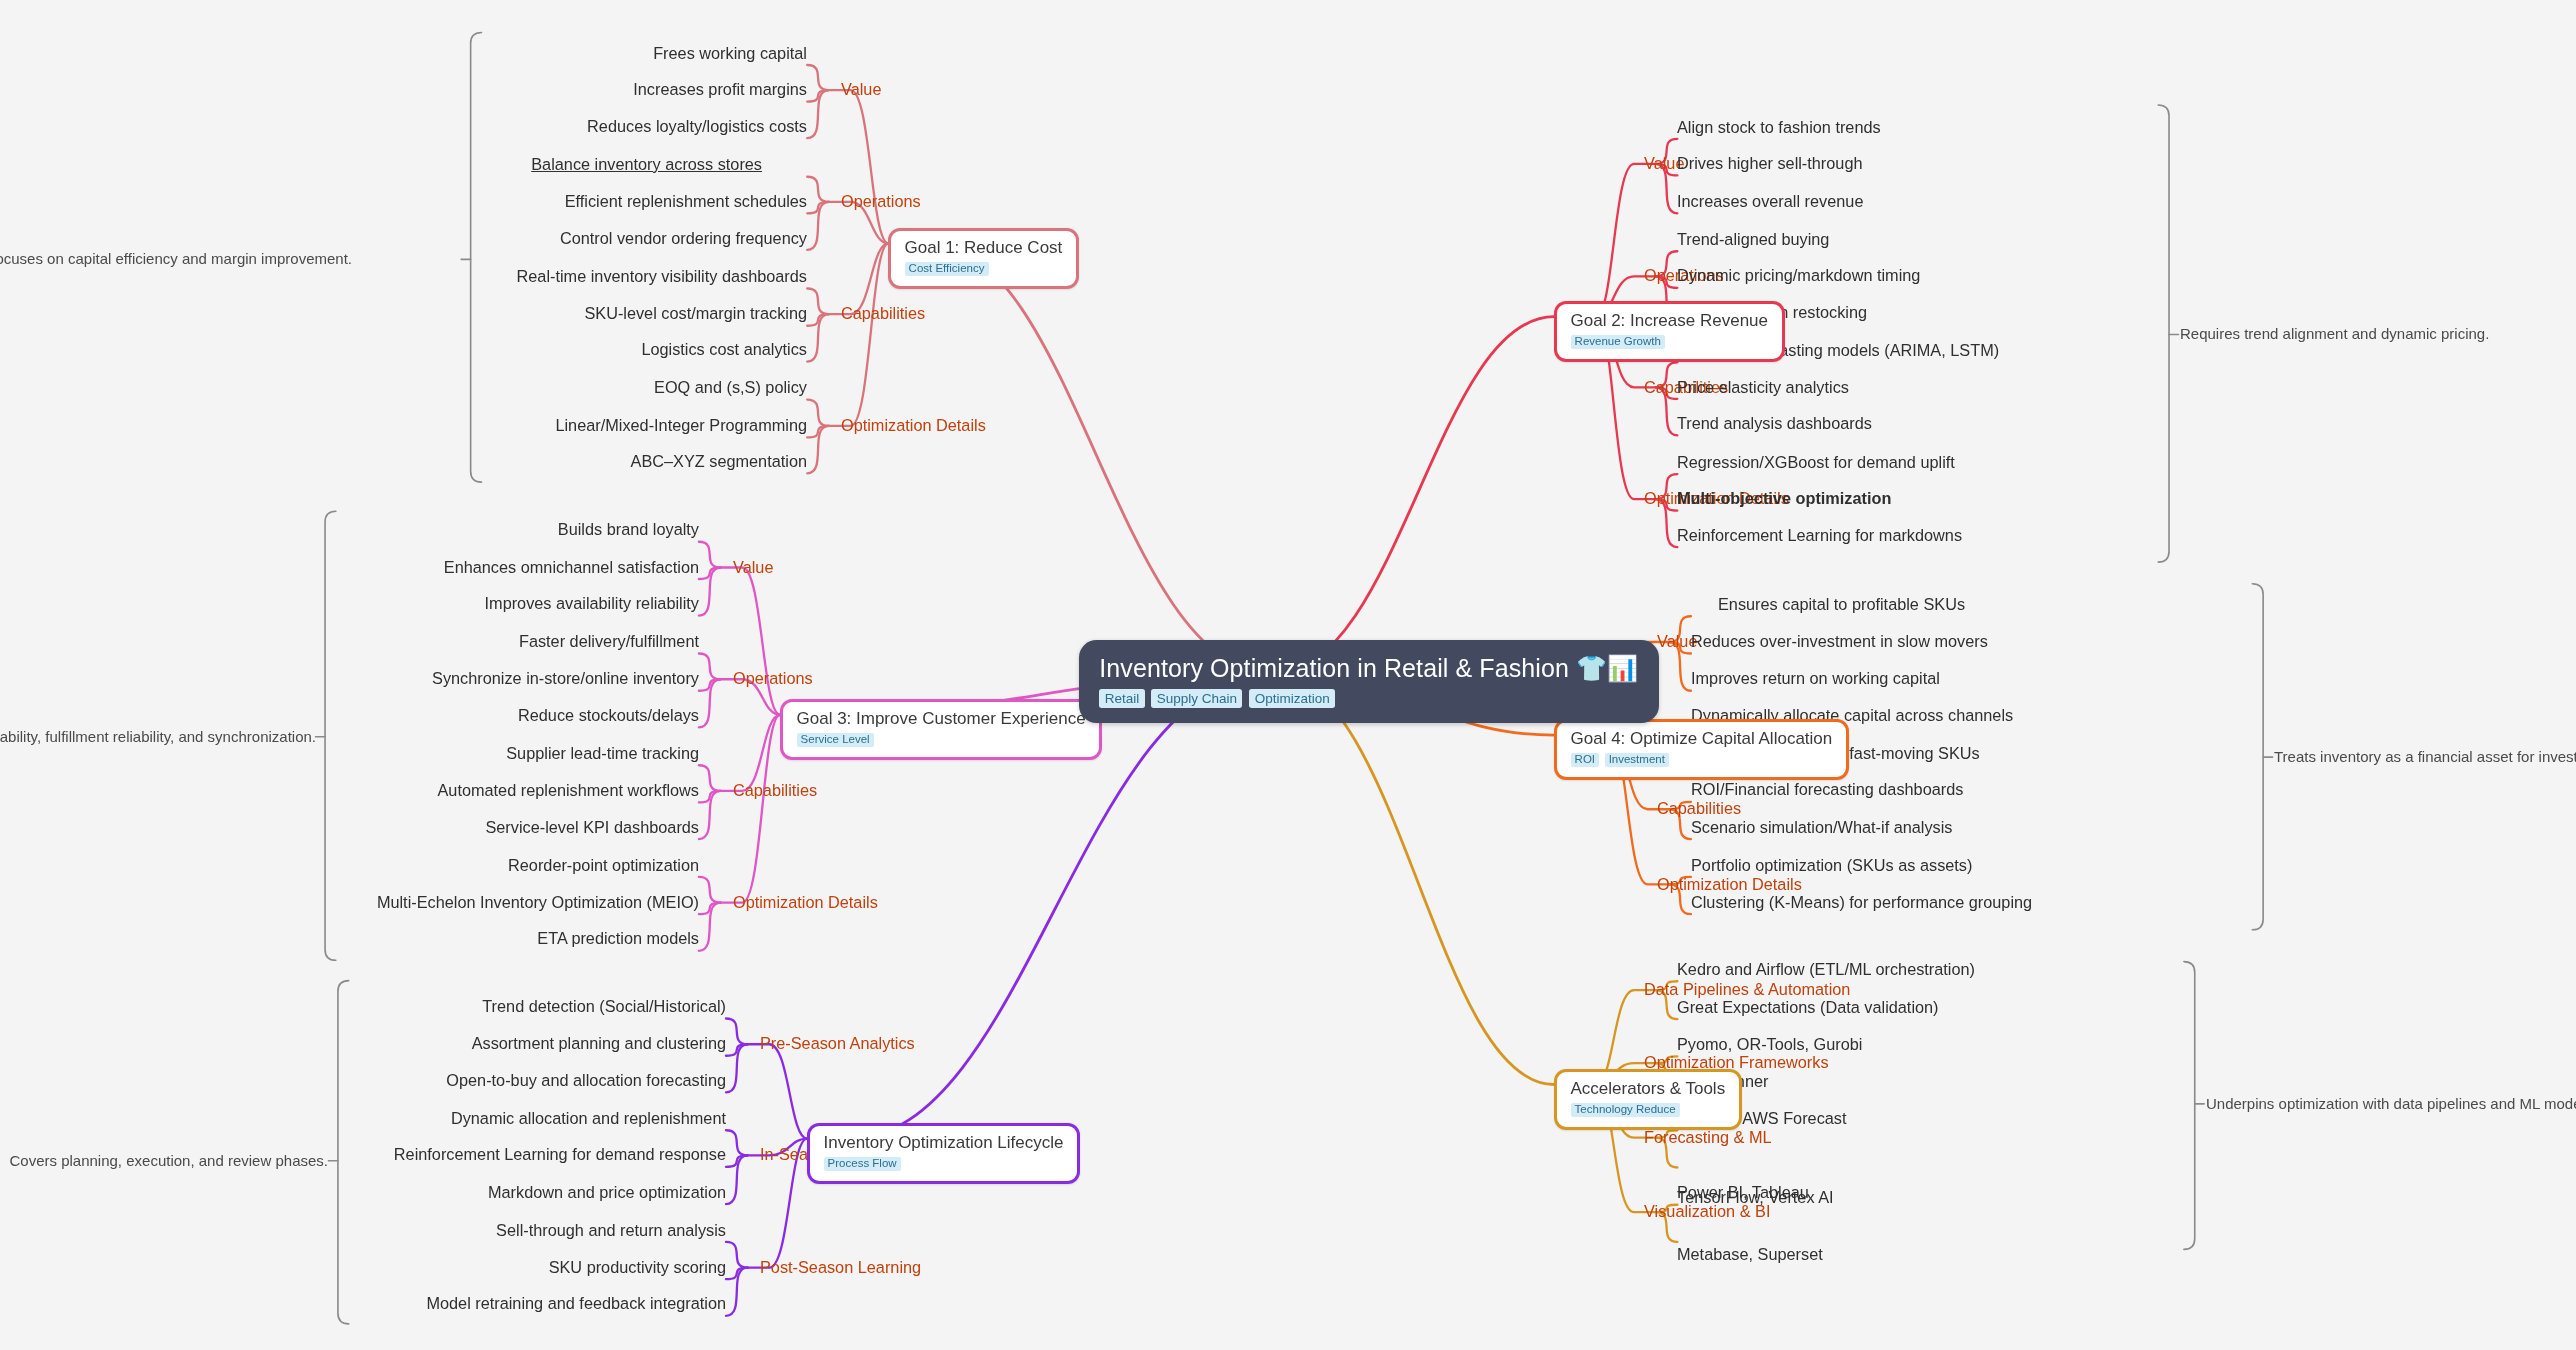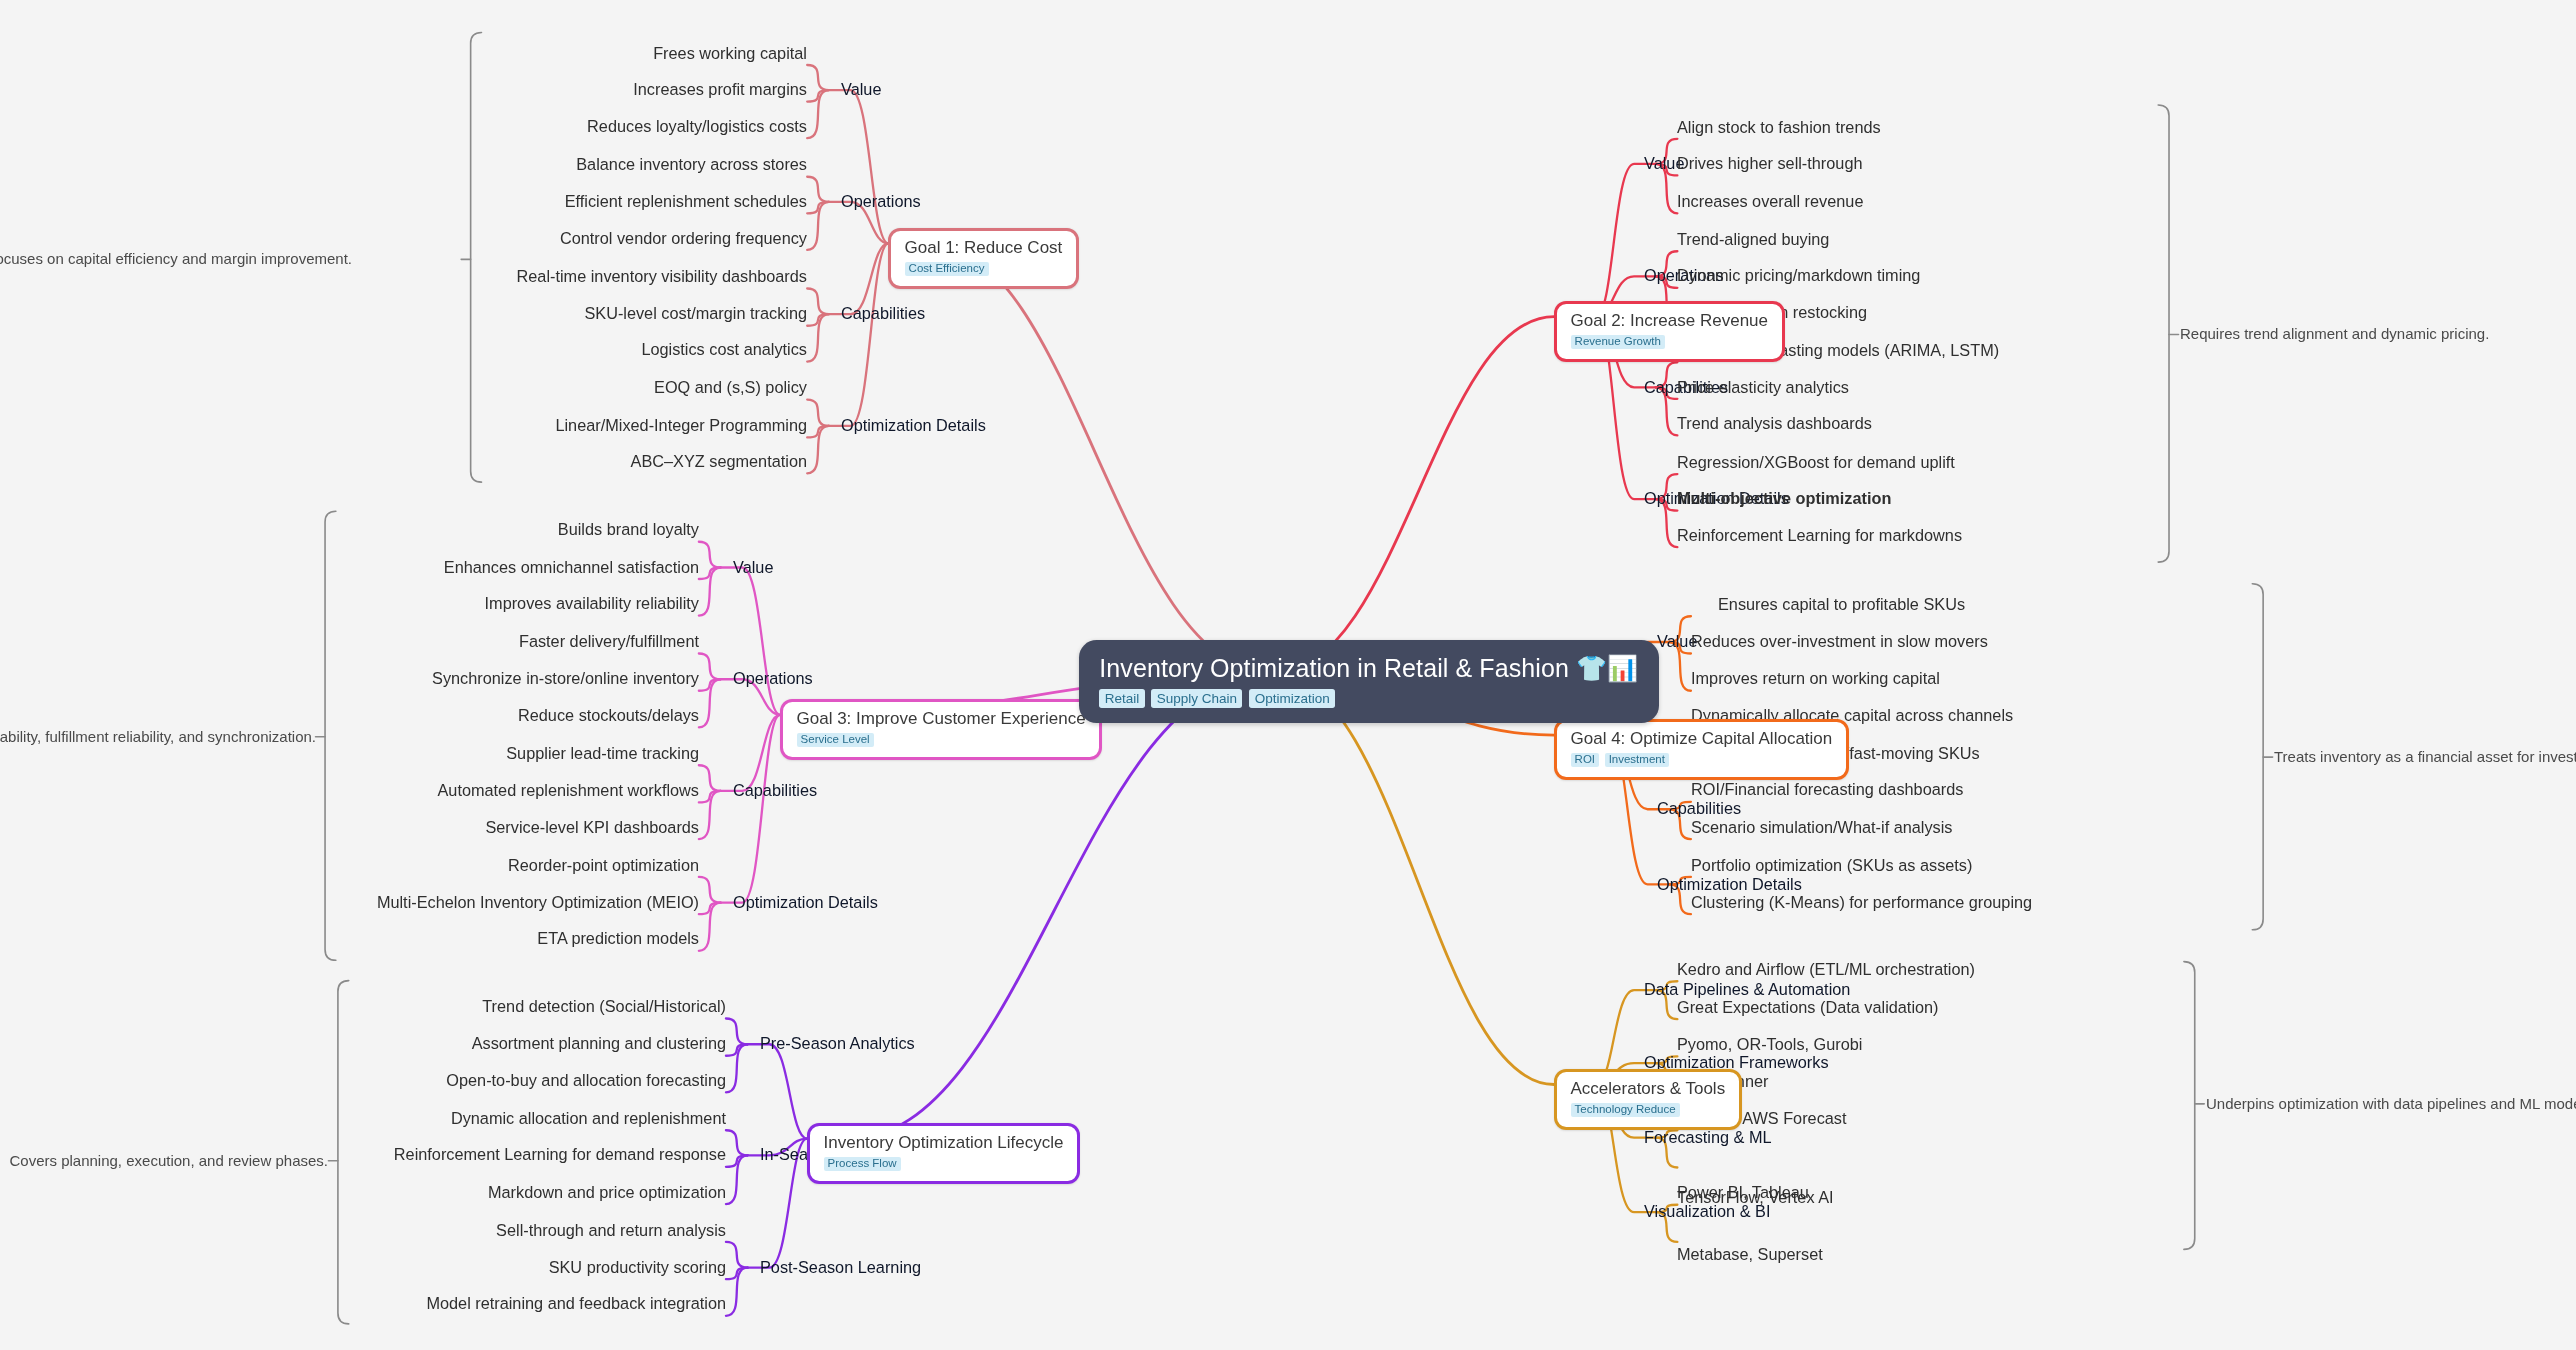--- a/index.html
+++ b/index.html
@@ -38,21 +38,21 @@
   }
   .branch-title{font-size:17px;color:#3a3a3a;white-space:nowrap;line-height:1.05;}
   .branch-tags{display:flex;gap:5.4px;}
   .branch-tags .tag{
     background:#d3ecf7;color:#2a6f8e;font-size:11.5px;
     padding:0.7px 4.1px 2px 4.1px;border-radius:2px;white-space:nowrap;
   }
 
   
   .cat-label{
-    position:absolute;font-size:16.3px;color:#0f172a;white-space:nowrap;
+    position:absolute;font-size:16.3px;color:#c2410c;white-space:nowrap;
     z-index:20;line-height:1;
   }
   
   .leaf-label{
     position:absolute;font-size:16.3px;color:#2f2f2f;white-space:nowrap;
     z-index:20;line-height:1;
   }
   .leaf-label.r{transform:translateX(-100%);}
 
   
@@ -186,21 +186,21 @@
         <div class="branch-title">Goal 1: Reduce Cost</div>
         <div class="branch-tags">
           <span class="tag">Cost Efficiency</span>
         </div>
       </div>
       <div class="cat-label" style="top: 81px; left: 841px;">Value</div>
       <div class="leaf-label r" style="top: 45px; left: 807px;">Frees working capital</div>
       <div class="leaf-label r" style="top: 81px; left: 807px;">Increases profit margins</div>
       <div class="leaf-label r" style="top: 118px; left: 807px;">Reduces loyalty/logistics costs</div>
       <div class="cat-label" style="top: 193px; left: 841px;">Operations</div>
-      <div class="leaf-label r" style="top: 156px; left: 807px;">Balance inventory across stores</div>
+      <div class="leaf-label r" style="top: 156px; left: 762px; text-decoration: underline;">Balance inventory across stores</div>
       <div class="leaf-label r" style="top: 193px; left: 807px;">Efficient replenishment schedules</div>
       <div class="leaf-label r" style="top: 230px; left: 807px;">Control vendor ordering frequency</div>
       <div class="cat-label" style="top: 305px; left: 841px;">Capabilities</div>
       <div class="leaf-label r" style="top: 268px; left: 807px;">Real-time inventory visibility dashboards</div>
       <div class="leaf-label r" style="top: 305px; left: 807px;">SKU-level cost/margin tracking</div>
       <div class="leaf-label r" style="top: 341px; left: 807px;">Logistics cost analytics</div>
       <div class="cat-label" style="top: 417px; left: 841px;">Optimization Details</div>
       <div class="leaf-label r" style="top: 379px; left: 807px;">EOQ and (s,S) policy</div>
       <div class="leaf-label r" style="top: 417px; left: 807px;">Linear/Mixed-Integer Programming</div>
       <div class="leaf-label r" style="top: 453px; left: 807px;">ABC–XYZ segmentation</div>

